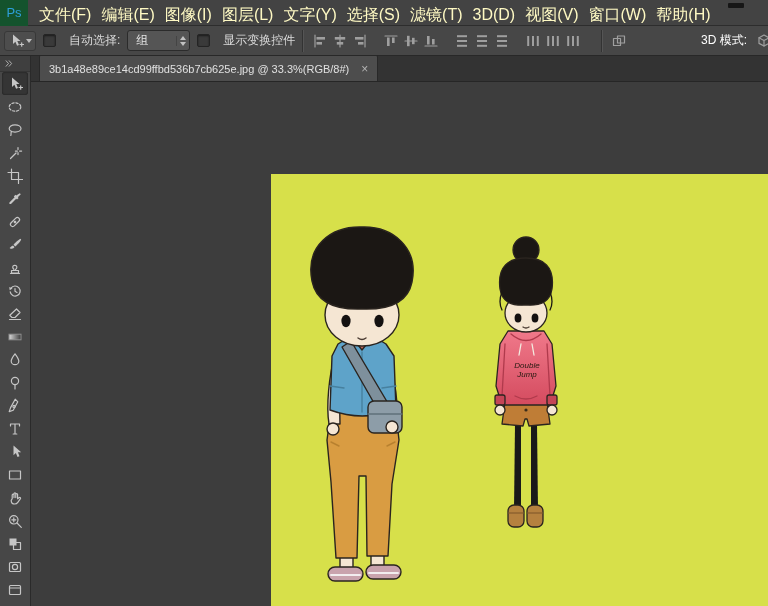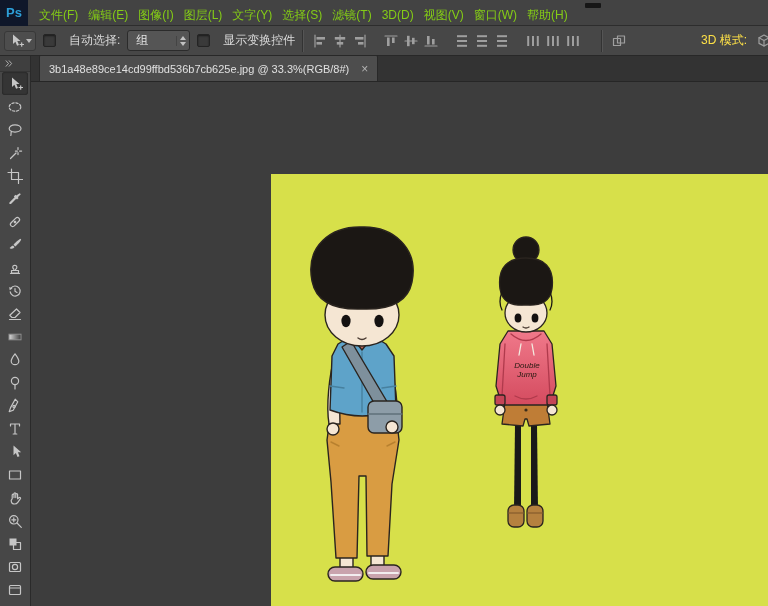--- a/index.html
+++ b/index.html
@@ -2,24 +2,24 @@
 <html><head>
 <meta charset="utf-8">
 <style>
   html,body{margin:0;padding:0}
   body{width:768px;height:606px;overflow:hidden;background:#3d3d3d;
        font-family:"Liberation Sans","DejaVu Sans",sans-serif;-webkit-font-smoothing:antialiased}
   .app{position:relative;width:768px;height:606px;background:#434343}
 
   
   .menu-bar{display:flex;align-items:center;height:26px;background:#434343;border-bottom:1px solid #2d2d2d;box-sizing:border-box}
-  .ps-logo{width:28px;height:26px;background:#0f172a;color:#2d9fd8;font-weight:bold;font-size:13px;
+  .ps-logo{width:28px;height:26px;background:#14532d;color:#2d9fd8;font-weight:normal;font-size:13px;
            display:flex;align-items:center;justify-content:center;flex:none}
   .menu-items{display:flex;align-items:center;height:100%;margin-left:6px}
-  .menu-item{padding:0 5px;font-size:12px;color:#84cc16;height:22px;line-height:26px;cursor:default;white-space:nowrap}
+  .menu-item{padding:0 5px;font-size:16px;color:#fef9c3;height:22px;line-height:26px;cursor:default;white-space:nowrap}
   .win-dash{width:16px;height:5px;background:#161616;margin-left:12px;margin-bottom:14px;border-radius:1px}
 
   
   .options-bar{display:flex;align-items:center;height:30px;background:#474747;border-bottom:1px solid #282828;
                box-sizing:border-box;padding:0 4px;gap:7px;overflow:hidden}
   .tool-preset{display:flex;align-items:center;gap:2px;padding:1px 3px;border:1px solid #383838;border-radius:3px;background:#4d4d4d}
   .caret{width:0;height:0;border-left:3.5px solid transparent;border-right:3.5px solid transparent;border-top:4px solid #bdbdbd}
   .opt-check{display:flex;align-items:center;gap:13px}
   .cb{width:11px;height:11px;background:#3a3a3a;border:1px solid #242424;border-radius:2px;
       box-shadow:inset 0 1px 2px rgba(0,0,0,.55);flex:none}
@@ -27,21 +27,21 @@
   .select{display:flex;align-items:center;justify-content:space-between;height:19px;min-width:50px;background:#555;
           border:1px solid #2b2b2b;border-radius:3px;padding:0 3px 0 8px;color:#e4e4e4;font-size:12px;gap:8px}
   .spin{display:flex;flex-direction:column;gap:2px;border-left:1px solid #444;padding-left:3px}
   .spin i{display:block;width:0;height:0;border-left:3px solid transparent;border-right:3px solid transparent}
   .spin .up{border-bottom:4px solid #c2c2c2}
   .spin .dn{border-top:4px solid #c2c2c2}
   .vsep{width:1px;height:22px;background:#333;box-shadow:1px 0 0 #555;flex:none}
   .align-groups{display:flex;align-items:center}
   .align-group{display:flex;align-items:center;gap:1px;margin-right:12px}
   .opt-icon{width:19px;height:20px;display:flex;align-items:center;justify-content:center;border-radius:2px}
-  .mode3d{margin-left:auto;color:#fde047}
+  .mode3d{margin-left:auto;color:#ffffff}
   .cube-slot{display:flex;align-items:center;margin-right:-9px}
 
   
   .workspace{position:absolute;top:56px;left:0;right:0;bottom:0;display:flex}
   .toolbar{width:30px;background:#474747;border-right:1px solid #2a2a2a;display:flex;flex-direction:column;
            align-items:center;flex:none}
   .tools-header{height:16px;width:100%;display:flex;align-items:center;justify-content:flex-start;padding-left:3px;
                 box-sizing:border-box;background:#3f3f3f;border-bottom:1px solid #343434}
   .tools-header .icon16{width:11px;height:11px}
   .tool{width:26px;height:23px;display:flex;align-items:center;justify-content:center;border-radius:3px}

